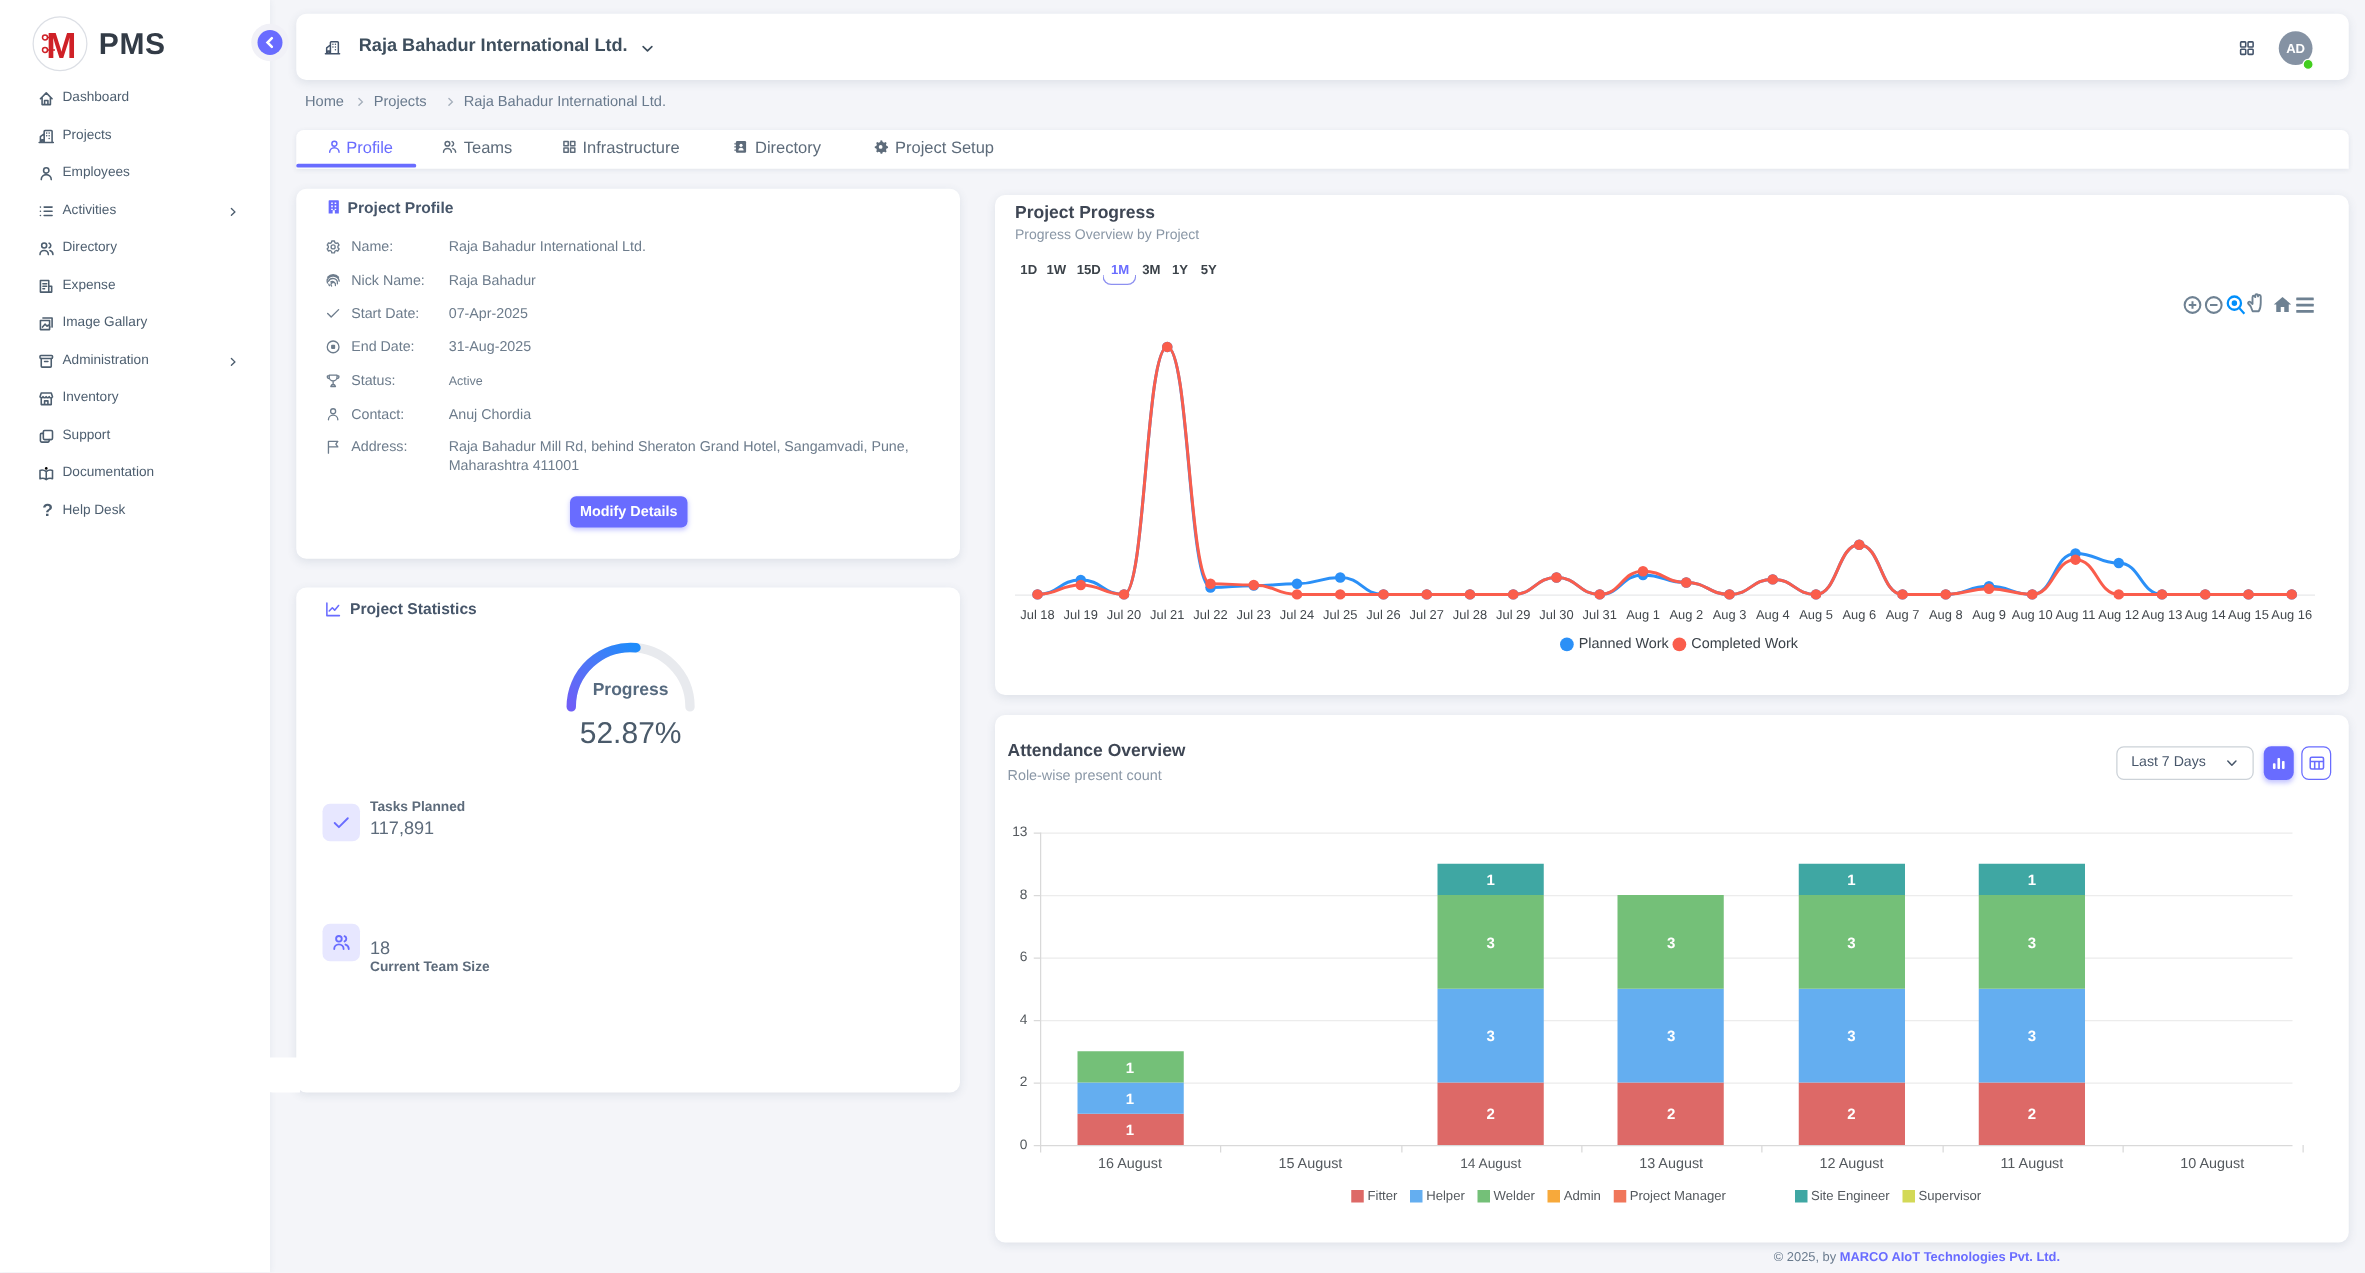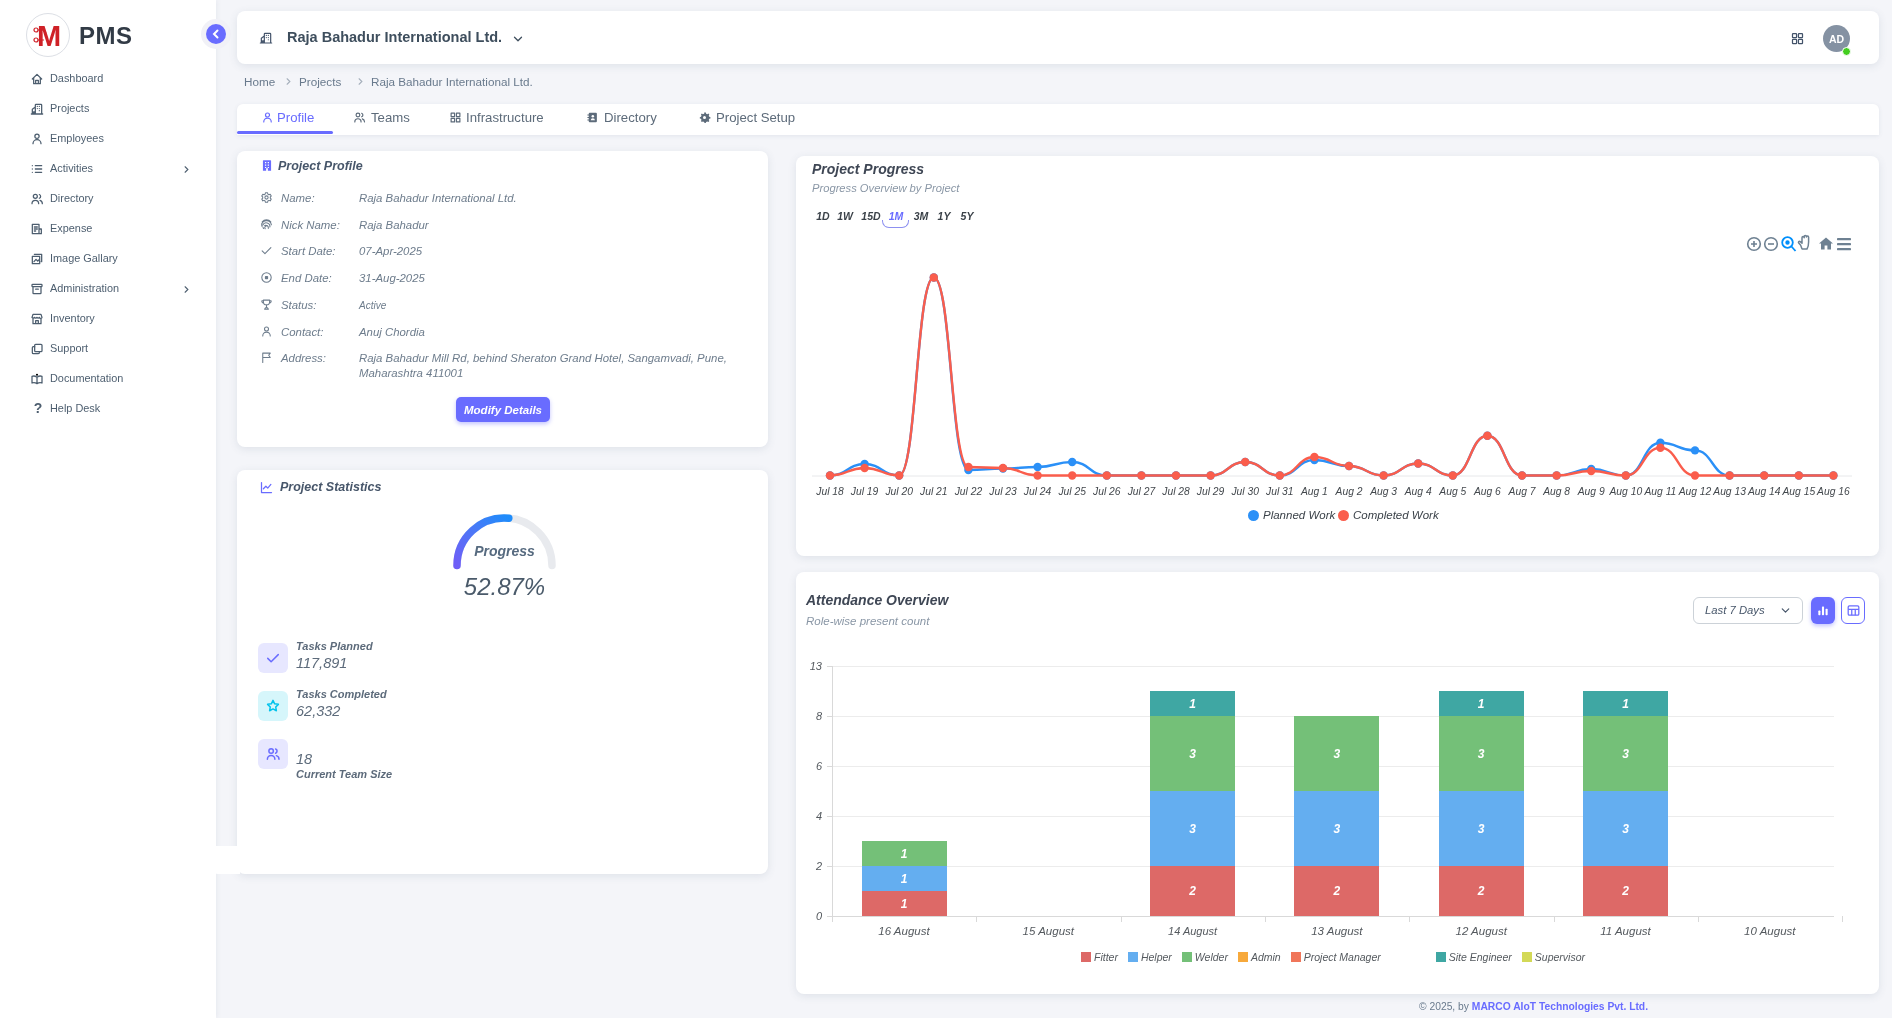--- a/index.html
+++ b/index.html
@@ -1,16 +1,16 @@
 <!DOCTYPE html>
 <html><head><meta charset="utf-8"><title>PMS</title>
 <style>
 * { margin:0; padding:0; box-sizing:border-box; }
 html,body { width:1892px; height:1018px; background:#f4f5f9; font-family:"Liberation Sans",sans-serif; overflow:hidden; position:relative; }
-.card { position:absolute; background:#fff; border-radius:8px; box-shadow:0 2px 8px rgba(67,89,113,.12);font-style:italic; }
+.card { position:absolute; background:#fff; border-radius:8px; box-shadow:0 2px 8px rgba(67,89,113,.12); }
 .abs { position:absolute; }
 </style></head>
 <body>
 
 <div class="abs" style="left:0;top:0;width:216px;height:1018px;background:#fff;box-shadow:1px 0 5px rgba(67,89,113,.08);"></div>
 <div class="abs" style="left:26px;top:13px;width:44px;height:44px;border-radius:50%;border:1px solid #dcdfe5;background:#fff;"></div>
 <svg class="abs" style="left:26px;top:13px;" width="44" height="44" viewBox="0 0 44 44">
 <text x="23" y="33" font-size="29" font-weight="bold" fill="#cf2127" text-anchor="middle" font-family="Liberation Sans">M</text>
 <circle cx="10" cy="17" r="2" fill="none" stroke="#cf2127" stroke-width="1.2"></circle>
 <circle cx="10" cy="27" r="2" fill="none" stroke="#cf2127" stroke-width="1.2"></circle>
@@ -242,28 +242,20 @@
     </svg>
 <span style="position:absolute;left:217.5px;top:73px;width:100px;text-align:center;font-size:14px;font-weight:bold;color:#566a7f;">Progress</span>
 <span style="position:absolute;left:187.5px;top:103px;width:160px;text-align:center;font-size:24px;color:#4a5a6a;">52.87%</span>
 <div style="position:absolute;left:21px;top:173px;width:480px;height:30px;">
 <span style="position:absolute;left:0;top:0;width:30px;height:30px;border-radius:6px;background:#e7e7ff;"></span>
 <svg style="position:absolute;left:6px;top:6px;" width="18" height="18" viewBox="0 0 24 24" stroke="#696cff" stroke-width="2" stroke-linecap="round" stroke-linejoin="round" fill="none">
         <path d="M5 12.5 l4.5 4.5 L19 7.5" fill="none"></path>
       </svg>
 <span style="position:absolute;left:38px;top:-3px;font-size:11px;font-weight:bold;color:#5d6b7b;">Tasks Planned</span>
 <span style="position:absolute;left:38px;top:12px;font-size:14.5px;color:#5d6b7b;">117,891</span>
-</div>
-<div style="position:absolute;left:21px;top:221px;width:480px;height:30px;">
-<span style="position:absolute;left:0;top:0;width:30px;height:30px;border-radius:6px;background:#d6f6fb;"></span>
-<svg style="position:absolute;left:6px;top:6px;" width="18" height="18" viewBox="0 0 24 24" stroke="#03c3ec" stroke-width="2" stroke-linecap="round" stroke-linejoin="round" fill="none">
-        <path d="M12 4.5 l2.2 4.6 5 .7 -3.6 3.5 .9 5 -4.5-2.4 -4.5 2.4 .9-5 -3.6-3.5 5-.7 z" fill="none"></path>
-      </svg>
-<span style="position:absolute;left:38px;top:-3px;font-size:11px;font-weight:bold;color:#5d6b7b;">Tasks Completed</span>
-<span style="position:absolute;left:38px;top:12px;font-size:14.5px;color:#5d6b7b;">62,332</span>
 </div>
 <div style="position:absolute;left:21px;top:269px;width:480px;height:30px;">
 <span style="position:absolute;left:0;top:0;width:30px;height:30px;border-radius:6px;background:#e7e7ff;"></span>
 <svg style="position:absolute;left:6px;top:6px;" width="18" height="18" viewBox="0 0 24 24" stroke="#696cff" stroke-width="2" stroke-linecap="round" stroke-linejoin="round" fill="none">
         <circle cx="9.5" cy="8" r="3" fill="none"></circle>
         <path d="M4.5 19 a5 5 0 0 1 10 0 M15.5 5.3 a3 3 0 0 1 0 5.6 M16.5 14.2 a5 5 0 0 1 3.5 4.8" fill="none"></path>
       </svg>
 <span style="position:absolute;left:38px;top:-3px;font-size:11px;font-weight:bold;color:#5d6b7b;margin-top:32px;">Current Team Size</span>
 <span style="position:absolute;left:38px;top:12px;font-size:14.5px;color:#5d6b7b;">18</span>
 </div>

